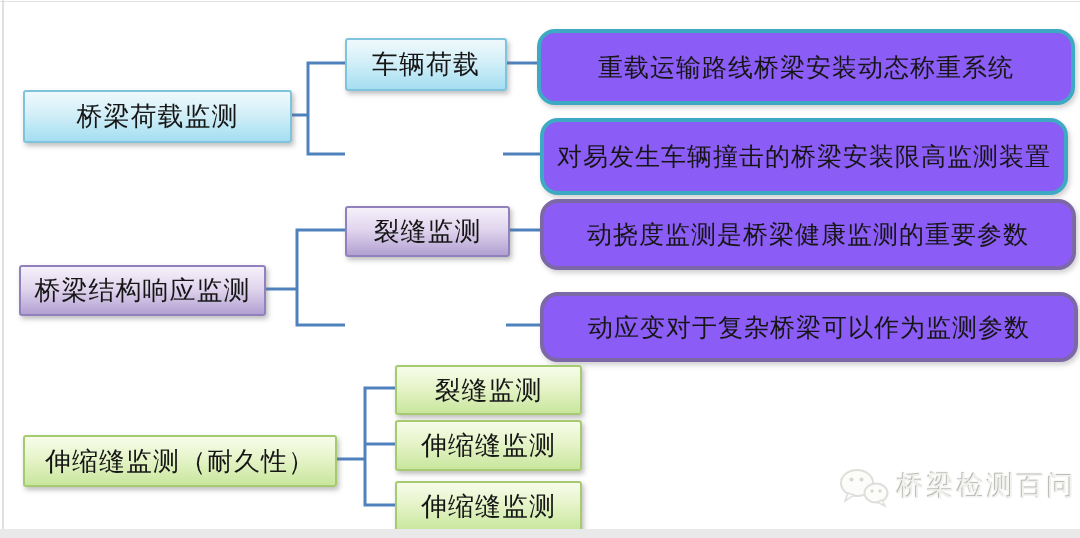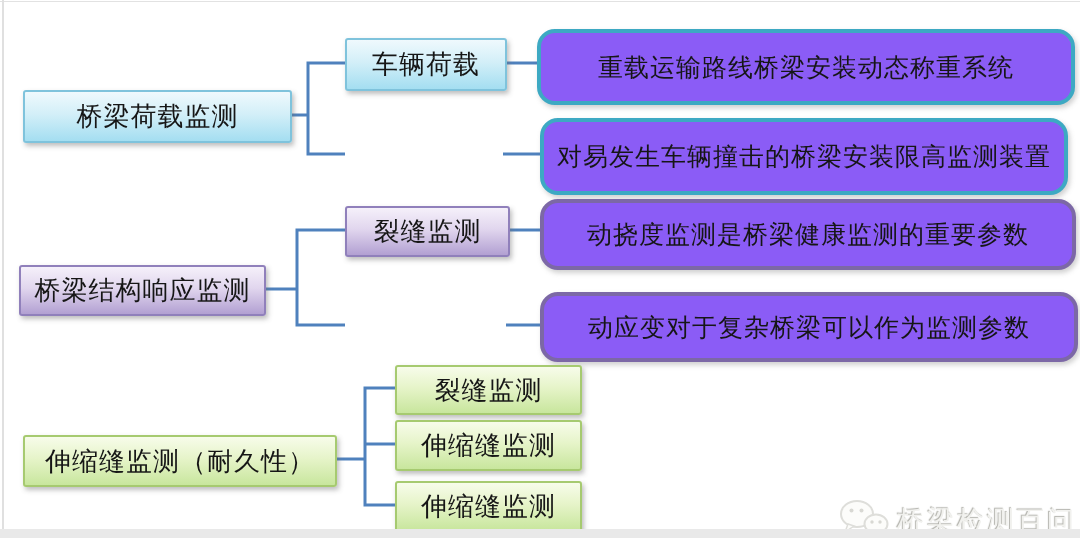--- a/index.html
+++ b/index.html
@@ -40,24 +40,23 @@
     position:absolute;display:flex;align-items:center;justify-content:center;
     background:#8b5cf6;border-radius:18px;font-size:25px;letter-spacing:1px;
     white-space:nowrap;
     box-shadow:2px 3px 5px rgba(120,120,120,0.35);
   }
   .desc.teal{border:4px solid #3da9c3;}
   .desc.purpleline{border:4px solid #7c68a6;}
 
   .watermark{
     position:absolute;left:838px;top:468px;height:42px;
-    display:flex;align-items:flex-end;gap:7px;
+    display:flex;align-items:flex-start;gap:7px;
     color:#f1f1ee;font-size:27px;letter-spacing:3px;white-space:nowrap;
     text-shadow:-1px -1px 1px rgba(165,165,158,0.85), 1px 1px 1px #ffffff;
-    margin-top:29px;
   }
   .wm-icon{display:inline-flex;align-items:center;}
 </style>
 </head>
 <body>
 
 <div class="canvas">
 
   <div class="edge-top"></div>
   <div class="edge-left"></div>

